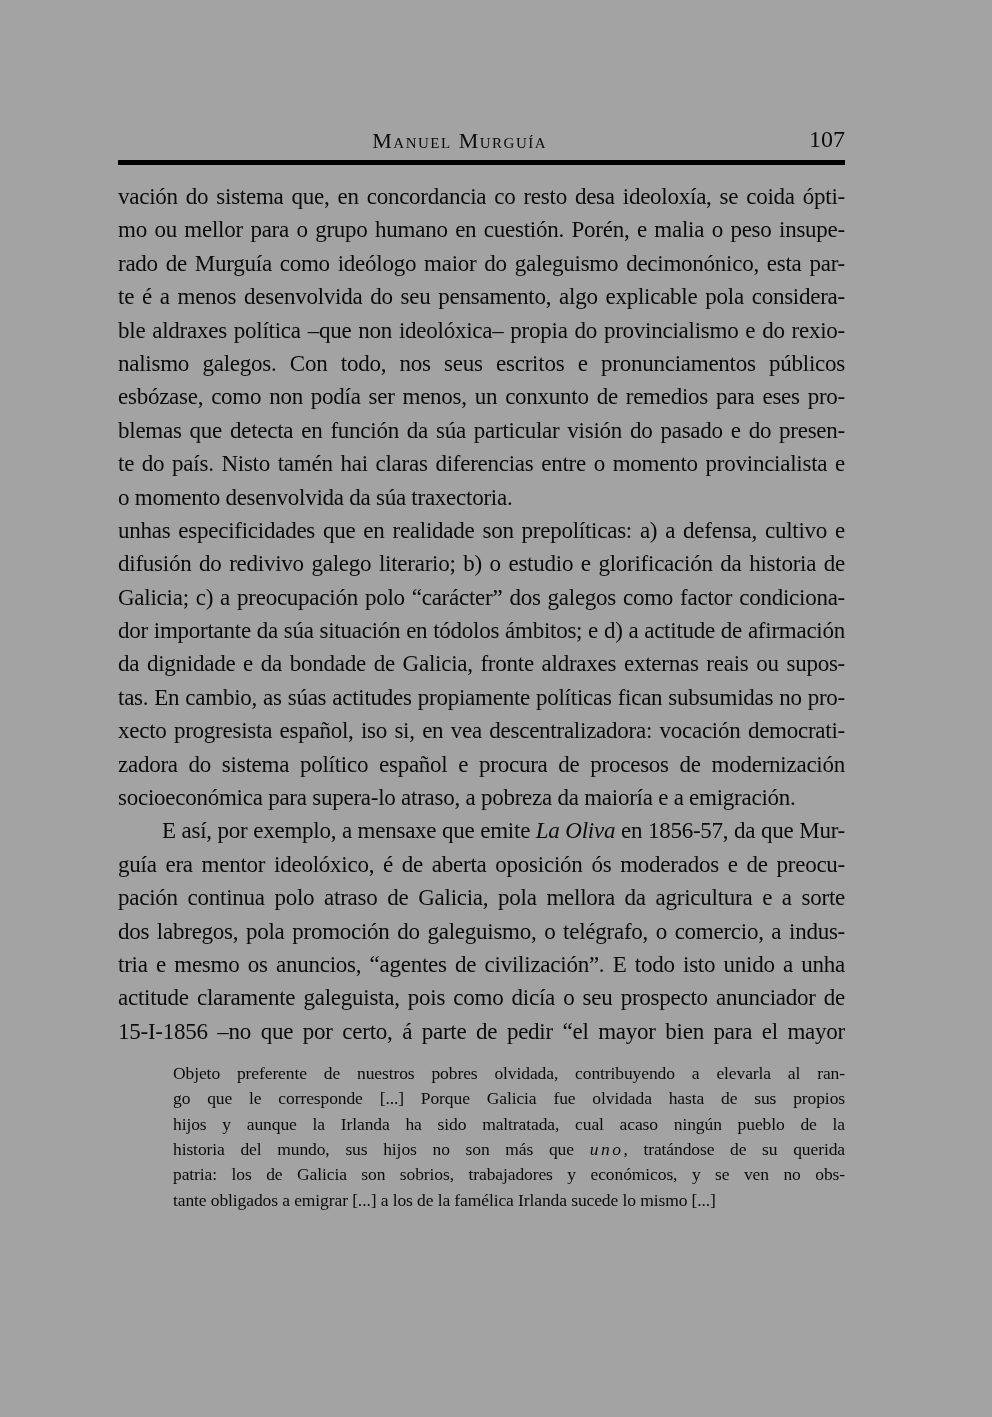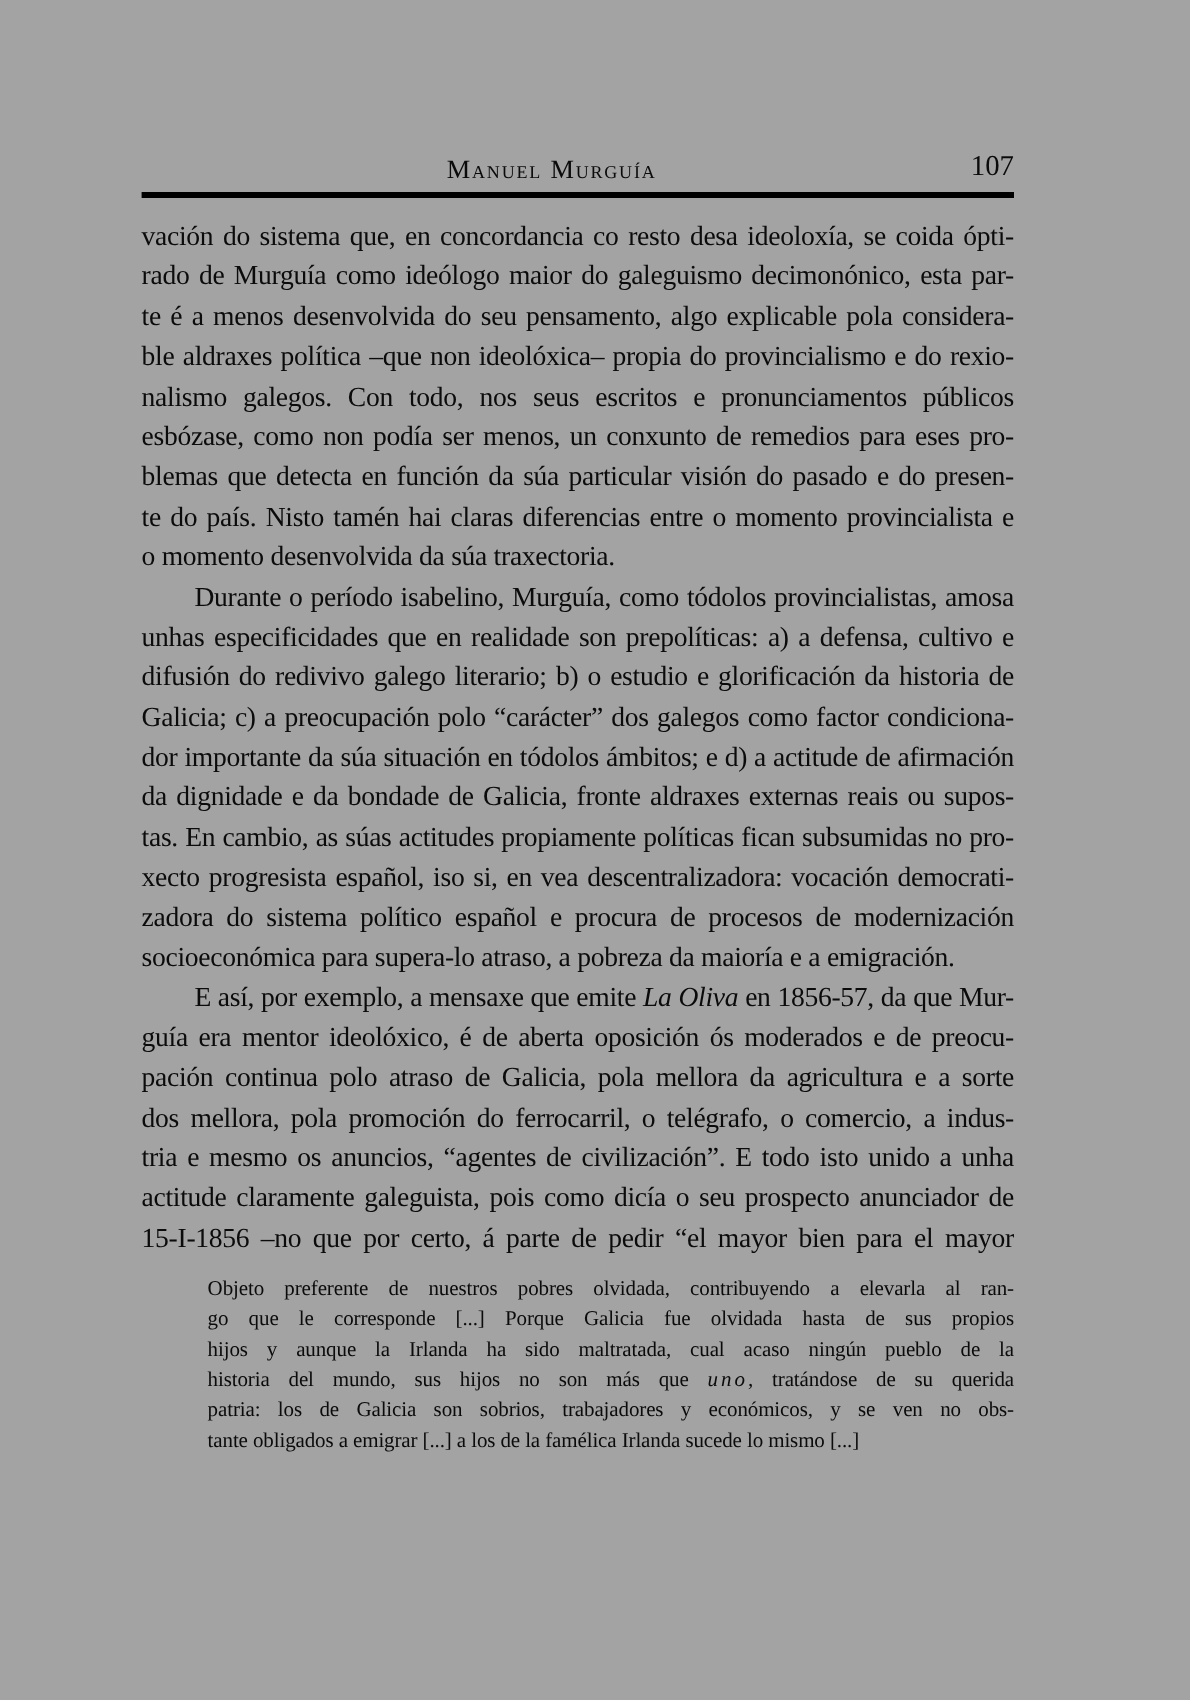--- a/index.html
+++ b/index.html
@@ -93,46 +93,46 @@
     <div class="running-header">
       <span class="header-title">Manuel Murguía</span>
       <span class="page-number">107</span>
     </div>
 
     <div class="header-rule"></div>
 
     <div class="body-text" id="paragraphs">
         <div class="paragraph">
           <div class="line"><span>vación do sistema que, en concordancia co resto desa ideoloxía, se coida ópti-</span></div>
+          <div class="line"><span>mo ou mellor para o grupo humano en cuestión. Porén, e malia o peso insupe-</span></div>
           <div class="line"><span>rado de Murguía como ideólogo maior do galeguismo decimonónico, esta par-</span></div>
           <div class="line"><span>te é a menos desenvolvida do seu pensamento, algo explicable pola considera-</span></div>
           <div class="line"><span>ble aldraxes política –que non ideolóxica– propia do provincialismo e do rexio-</span></div>
           <div class="line"><span>nalismo galegos. Con todo, nos seus escritos e pronunciamentos públicos</span></div>
           <div class="line"><span>esbózase, como non podía ser menos, un conxunto de remedios para eses pro-</span></div>
           <div class="line"><span>blemas que detecta en función da súa particular visión do pasado e do presen-</span></div>
           <div class="line"><span>te do país. Nisto tamén hai claras diferencias entre o momento provincialista e</span></div>
           <div class="line line-last"><span>o momento desenvolvida da súa traxectoria.</span></div>
         </div>
         <div class="paragraph">
-          <div class="line line-indent"><span>Durante o período isabelino, Murguía, como tódolos provincialistas, amosa</span></div>
           <div class="line"><span>unhas especificidades que en realidade son prepolíticas: a) a defensa, cultivo e</span></div>
           <div class="line"><span>difusión do redivivo galego literario; b) o estudio e glorificación da historia de</span></div>
           <div class="line"><span>Galicia; c) a preocupación polo “carácter” dos galegos como factor condiciona-</span></div>
           <div class="line"><span>dor importante da súa situación en tódolos ámbitos; e d) a actitude de afirmación</span></div>
           <div class="line"><span>da dignidade e da bondade de Galicia, fronte aldraxes externas reais ou supos-</span></div>
           <div class="line"><span>tas. En cambio, as súas actitudes propiamente políticas fican subsumidas no pro-</span></div>
           <div class="line"><span>xecto progresista español, iso si, en vea descentralizadora: vocación democrati-</span></div>
           <div class="line"><span>zadora do sistema político español e procura de procesos de modernización</span></div>
           <div class="line line-last"><span>socioeconómica para supera-lo atraso, a pobreza da maioría e a emigración.</span></div>
         </div>
         <div class="paragraph">
           <div class="line line-indent"><span>E así, por exemplo, a mensaxe que emite </span><em>La Oliva</em><span> en 1856-57, da que Mur-</span></div>
           <div class="line"><span>guía era mentor ideolóxico, é de aberta oposición ós moderados e de preocu-</span></div>
           <div class="line"><span>pación continua polo atraso de Galicia, pola mellora da agricultura e a sorte</span></div>
-          <div class="line"><span>dos mellora, pola promoción do ferrocarril, o telégrafo, o comercio, a indus-</span></div>
+          <div class="line"><span>dos labregos, pola promoción do galeguismo, o telégrafo, o comercio, a indus-</span></div>
           <div class="line"><span>tria e mesmo os anuncios, “agentes de civilización”. E todo isto unido a unha</span></div>
           <div class="line"><span>actitude claramente galeguista, pois como dicía o seu prospecto anunciador de</span></div>
           <div class="line"><span>15-I-1856 –no que por certo, á parte de pedir “el mayor bien para el mayor</span></div>
         </div>
       </div>
 
     <div class="block-quote" id="quote">
         <div class="line"><span>Objeto preferente de nuestros pobres olvidada, contribuyendo a elevarla al ran-</span></div>
         <div class="line"><span>go que le corresponde [...] Porque Galicia fue olvidada hasta de sus propios</span></div>
         <div class="line"><span>hijos y aunque la Irlanda ha sido maltratada, cual acaso ningún pueblo de la</span></div>

